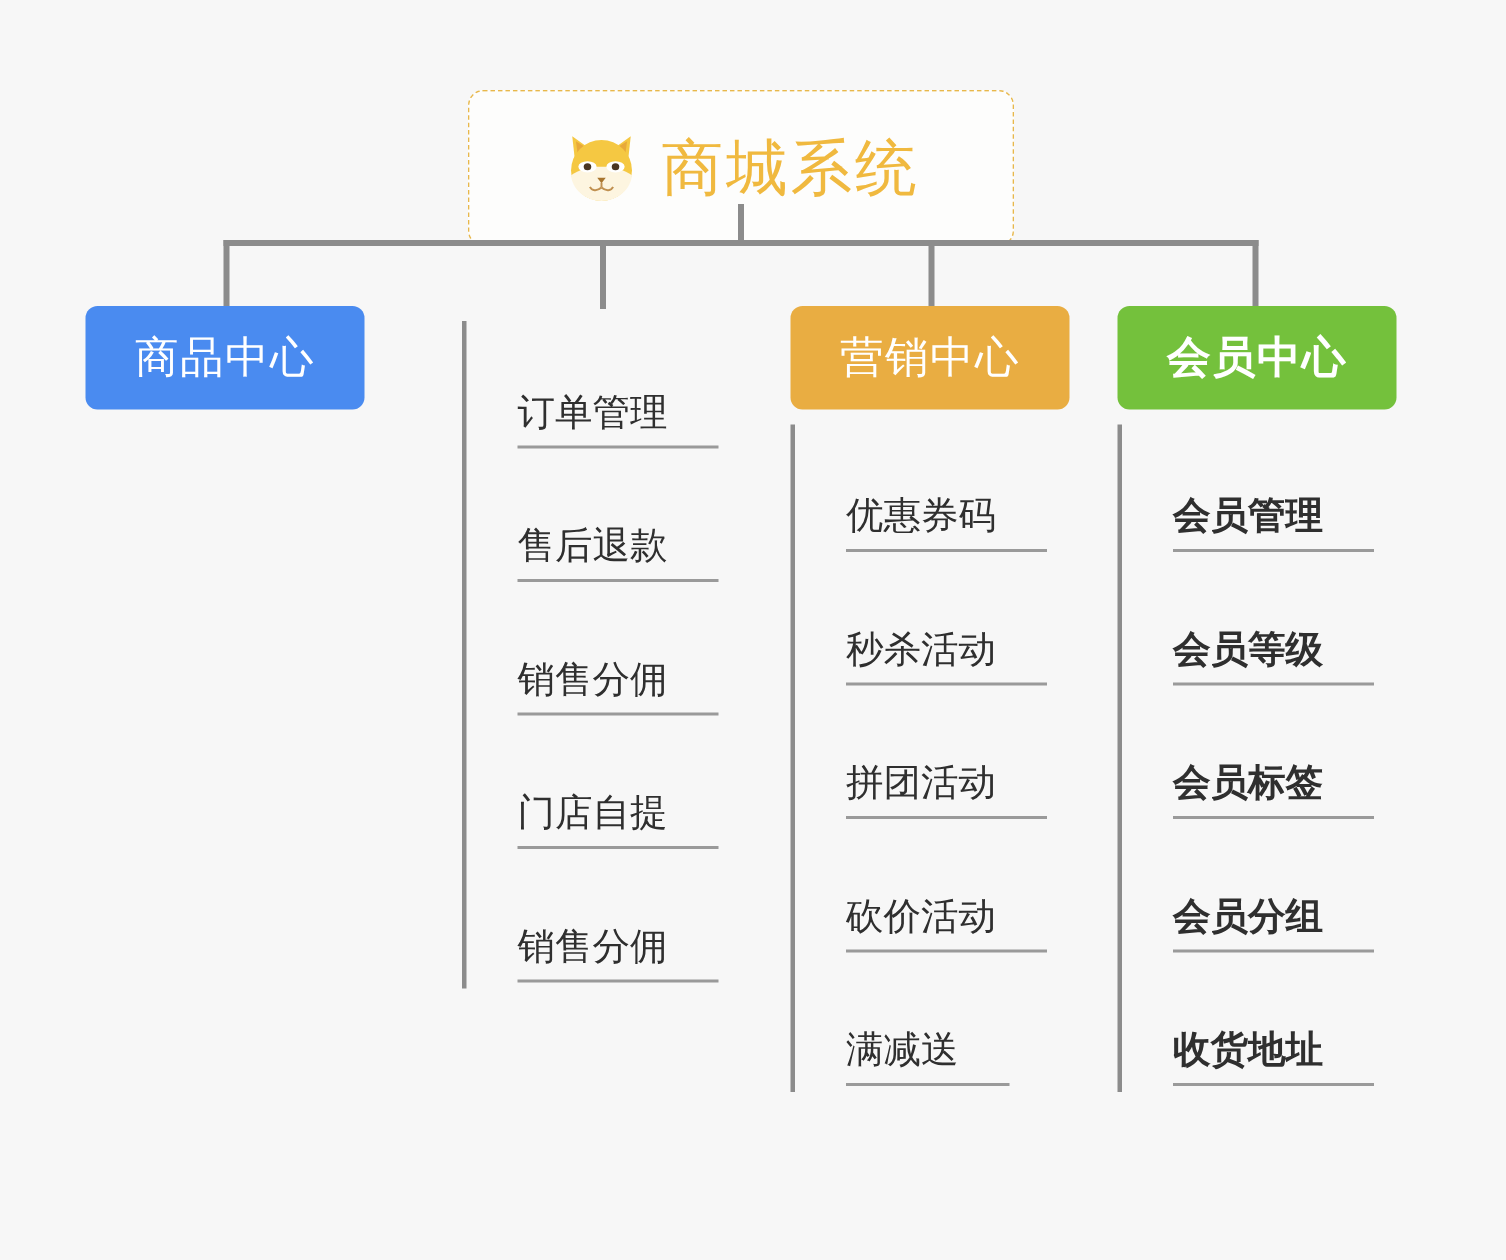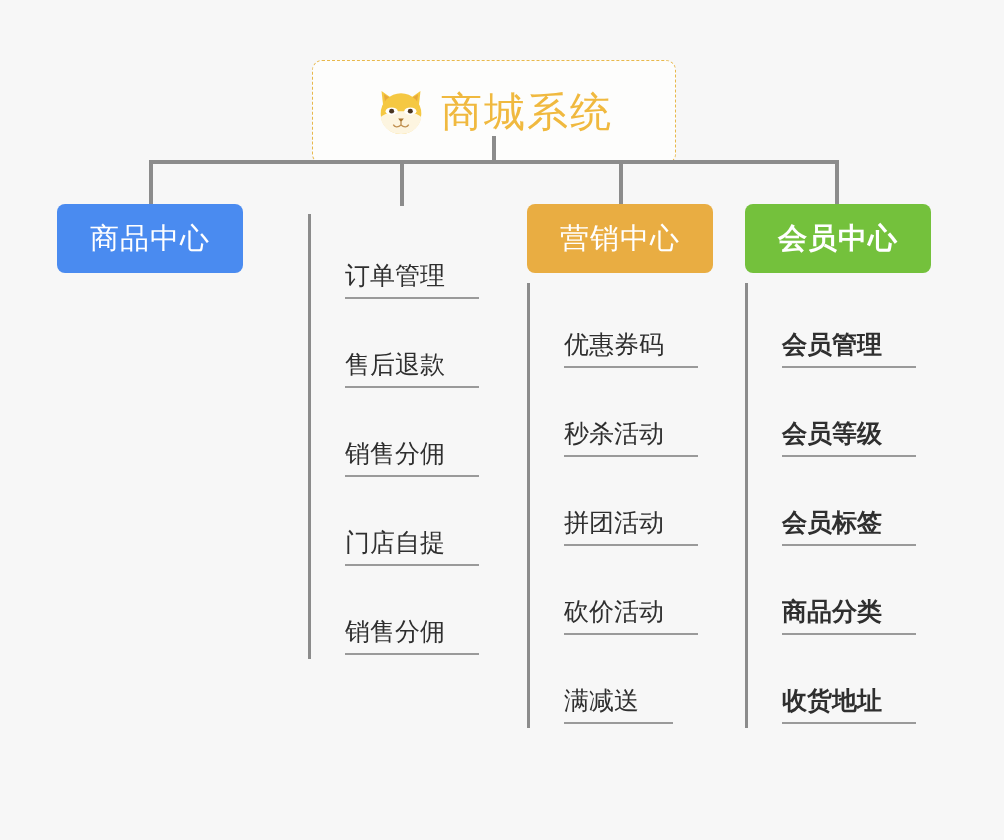--- a/index.html
+++ b/index.html
@@ -196,21 +196,21 @@
       <div class="leaf">
           <span class="leaf-label">会员管理</span>
         </div>
       <div class="leaf">
           <span class="leaf-label">会员等级</span>
         </div>
       <div class="leaf">
           <span class="leaf-label">会员标签</span>
         </div>
       <div class="leaf">
-          <span class="leaf-label">商品分类</span>
+          <span class="leaf-label">会员分组</span>
         </div>
       <div class="leaf">
           <span class="leaf-label">收货地址</span>
         </div>
     </div>
   </div>
 
 </div>
 
 </body></html>

